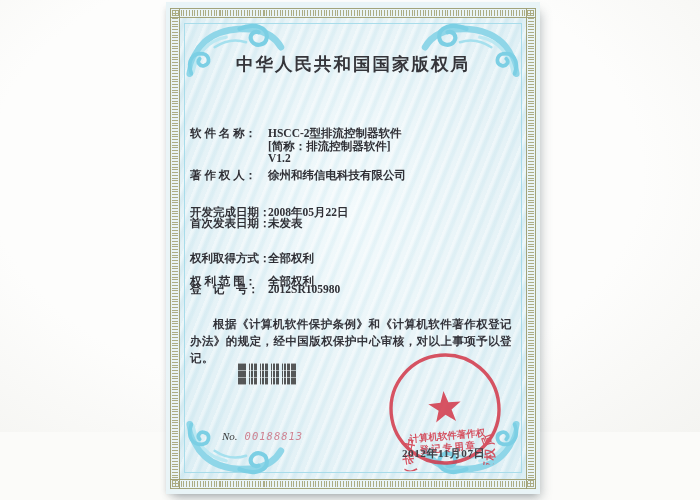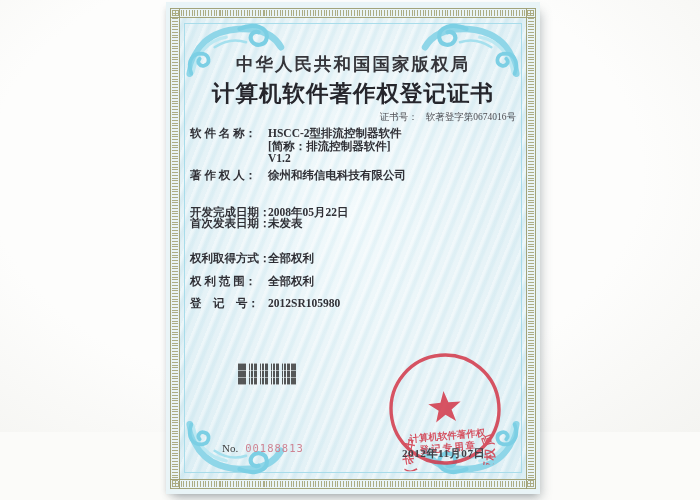--- a/index.html
+++ b/index.html
@@ -50,21 +50,21 @@
   .statement{position:absolute;left:24px;right:28px;top:314px;margin:0;
      font-size:11.5px;font-weight:600;line-height:17px;letter-spacing:.4px;
      text-indent:2em;text-align:justify;color:#33333a;}
   .barcode{position:absolute;left:72px;top:361px;width:58px;height:22px;opacity:.85;
      background-image:
        repeating-linear-gradient(0deg, rgba(240,248,250,.55) 0 .6px, rgba(0,0,0,0) .6px 7px),
        linear-gradient(#3d3d3d,#3d3d3d),linear-gradient(#3d3d3d,#3d3d3d),
        repeating-linear-gradient(90deg,#3a3a3a 0 1px,rgba(0,0,0,0) 1px 2px,#3a3a3a 2px 4px,rgba(0,0,0,0) 4px 5px,#3a3a3a 5px 8px,rgba(0,0,0,0) 8px 11px);
      background-size:100% 100%,5px 100%,5px 100%,100% 100%;
      background-position:0 0,0 0,100% 0,0 0;background-repeat:no-repeat;}
-  .serial{position:absolute;left:56px;top:440px;font-size:11px;color:#3b3b3b;}
+  .serial{position:absolute;left:56px;top:428px;font-size:11px;color:#3b3b3b;font-style:italic;}
   .serial .num{font-family:"DejaVu Sans Mono","Liberation Mono",monospace;
      color:#cf8392;letter-spacing:1px;margin-left:7px;font-size:10.5px;}
   .seal{position:absolute;left:220px;top:348px;width:118px;height:118px;
      transform:rotate(-5deg);opacity:.85;mix-blend-mode:multiply;}
   .date{position:absolute;left:236px;top:444px;font-size:11.2px;font-weight:600;
      letter-spacing:.5px;color:#3f3f46;}
 </style>
 </head>
 <body>
 
@@ -109,24 +109,20 @@
         <path d="M6 66 C10 34 30 14 66 12 C92 11 108 20 116 34" stroke="#8fd6e8" stroke-width="8"></path>
         <path d="M66 12 C84 4 100 10 99 22 C98 32 86 34 81 27 C77 21 82 14 89 16" stroke="#7ccfe4" stroke-width="5"></path>
         <path d="M10 64 C14 42 28 26 50 22" stroke="#bce8f2" stroke-width="4"></path>
         <path d="M8 66 C2 50 10 40 22 42 C30 44 31 54 24 56 C18 58 14 52 18 48" stroke="#7ccfe4" stroke-width="4.5"></path>
         <path d="M36 34 C48 26 62 24 74 28" stroke="#a5e0ee" stroke-width="3"></path>
       </g>
     </svg>
 
     <div class="content">
       <div class="authority">中华人民共和国国家版权局</div>
-      <div class="cert-title">计算机软件著作权登记证书</div>
-      <div class="cert-no">
-        <span>证书号：</span><span class="sep"></span><span>软著登字第0674016号</span>
-      </div>
 
       <div class="rows">
         <div class="row" style="top:124px">
           <span class="lbl">软 件 名 称：</span><span class="val">HSCC-2型排流控制器软件</span>
         </div>
         <div class="sub" style="top:137px">[简称：排流控制器软件]</div>
         <div class="sub" style="top:150px">V1.2</div>
         <div class="row" style="top:166px">
           <span class="lbl">著 作 权 人：</span><span class="val">徐州和纬信电科技有限公司</span>
         </div>
@@ -135,25 +131,26 @@
         </div>
         <div class="row" style="top:214px">
           <span class="lbl">首次发表日期：</span><span class="val">未发表</span>
         </div>
         <div class="row" style="top:249px">
           <span class="lbl">权利取得方式：</span><span class="val">全部权利</span>
         </div>
         <div class="row" style="top:272px">
           <span class="lbl">权 利 范 围：</span><span class="val">全部权利</span>
         </div>
-        <div class="row" style="top:294px">
+        <div class="row" style="top:280px">
           <span class="lbl">登　记　号：</span><span class="val">2012SR105980</span>
         </div>
       </div>
 
+      <p class="statement">根据《计算机软件保护条例》和《计算机软件著作权登记办法》的规定，经中国版权保护中心审核，对以上事项予以登记。</p>
 
       <div class="barcode"></div>
 
       <svg class="seal" viewBox="0 0 118 118">
         <defs>
           <path id="sealArc" d="M 20 81.5 A 45 45 0 1 0 98 81.5"></path>
         </defs>
         <circle cx="59" cy="59" r="54" fill="none" stroke="#d23647" stroke-width="3.4"></circle>
         <text font-size="12" letter-spacing="3" fill="#d23647" font-weight="bold" font-family="Liberation Serif, DejaVu Serif, serif">
           <textPath href="#sealArc" startOffset="50%" text-anchor="middle">中华人民共和国国家版权局</textPath>

